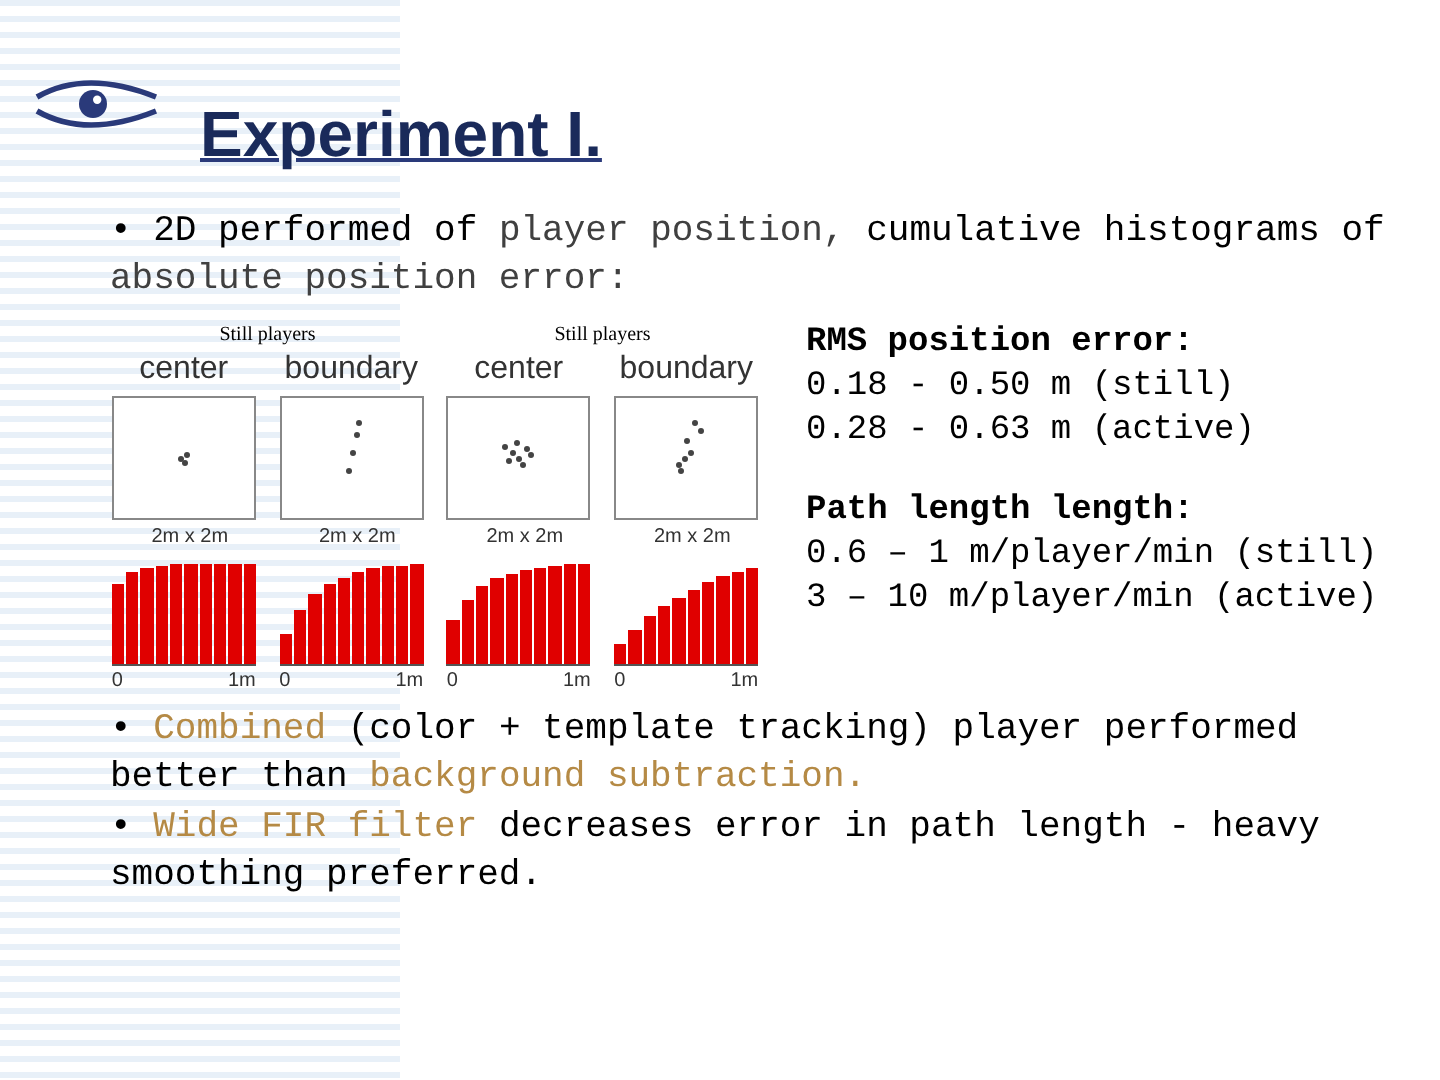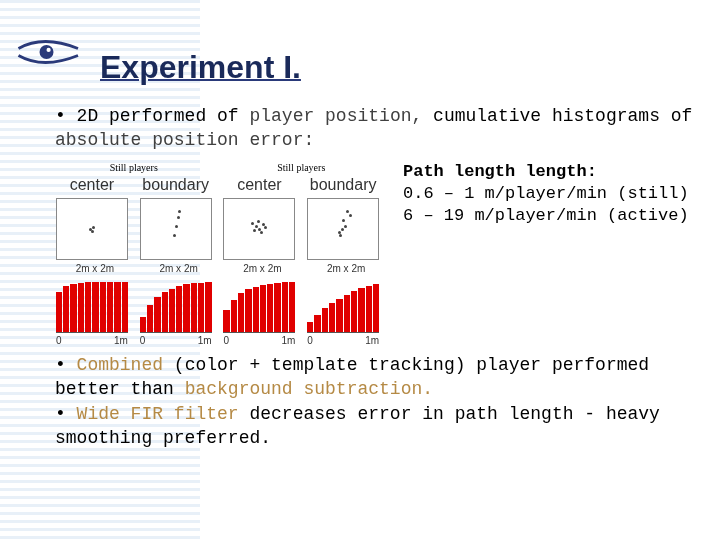--- a/index.html
+++ b/index.html
@@ -297,23 +297,28 @@
                 <span>0</span>
                 <span>1m</span>
               </div>
             </div>
           </div>
         </div>
     </div>
 
     <div class="stats">
       <div class="block">
+        <div class="hdr">RMS position error:</div>
+        <div>0.18 - 0.50 m (still)</div>
+        <div>0.28 - 0.63 m (active)</div>
+      </div>
+      <div class="block">
         <div class="hdr">Path length length:</div>
         <div>0.6 – 1 m/player/min (still)</div>
-        <div>6 – 19 m/player/min (active)</div>
+        <div>3 – 10 m/player/min (active)</div>
       </div>
     </div>
   </div>
 
   <div class="bullet-block">
     <span>• </span><span class="highlight2">Combined</span><span> (color + template tracking) player performed better than</span><span class="highlight2"> background subtraction.</span><br>
     <span>• </span><span class="highlight2">Wide FIR filter</span><span> decreases error in path length - heavy smoothing preferred.</span>
   </div>
 </div>
 

